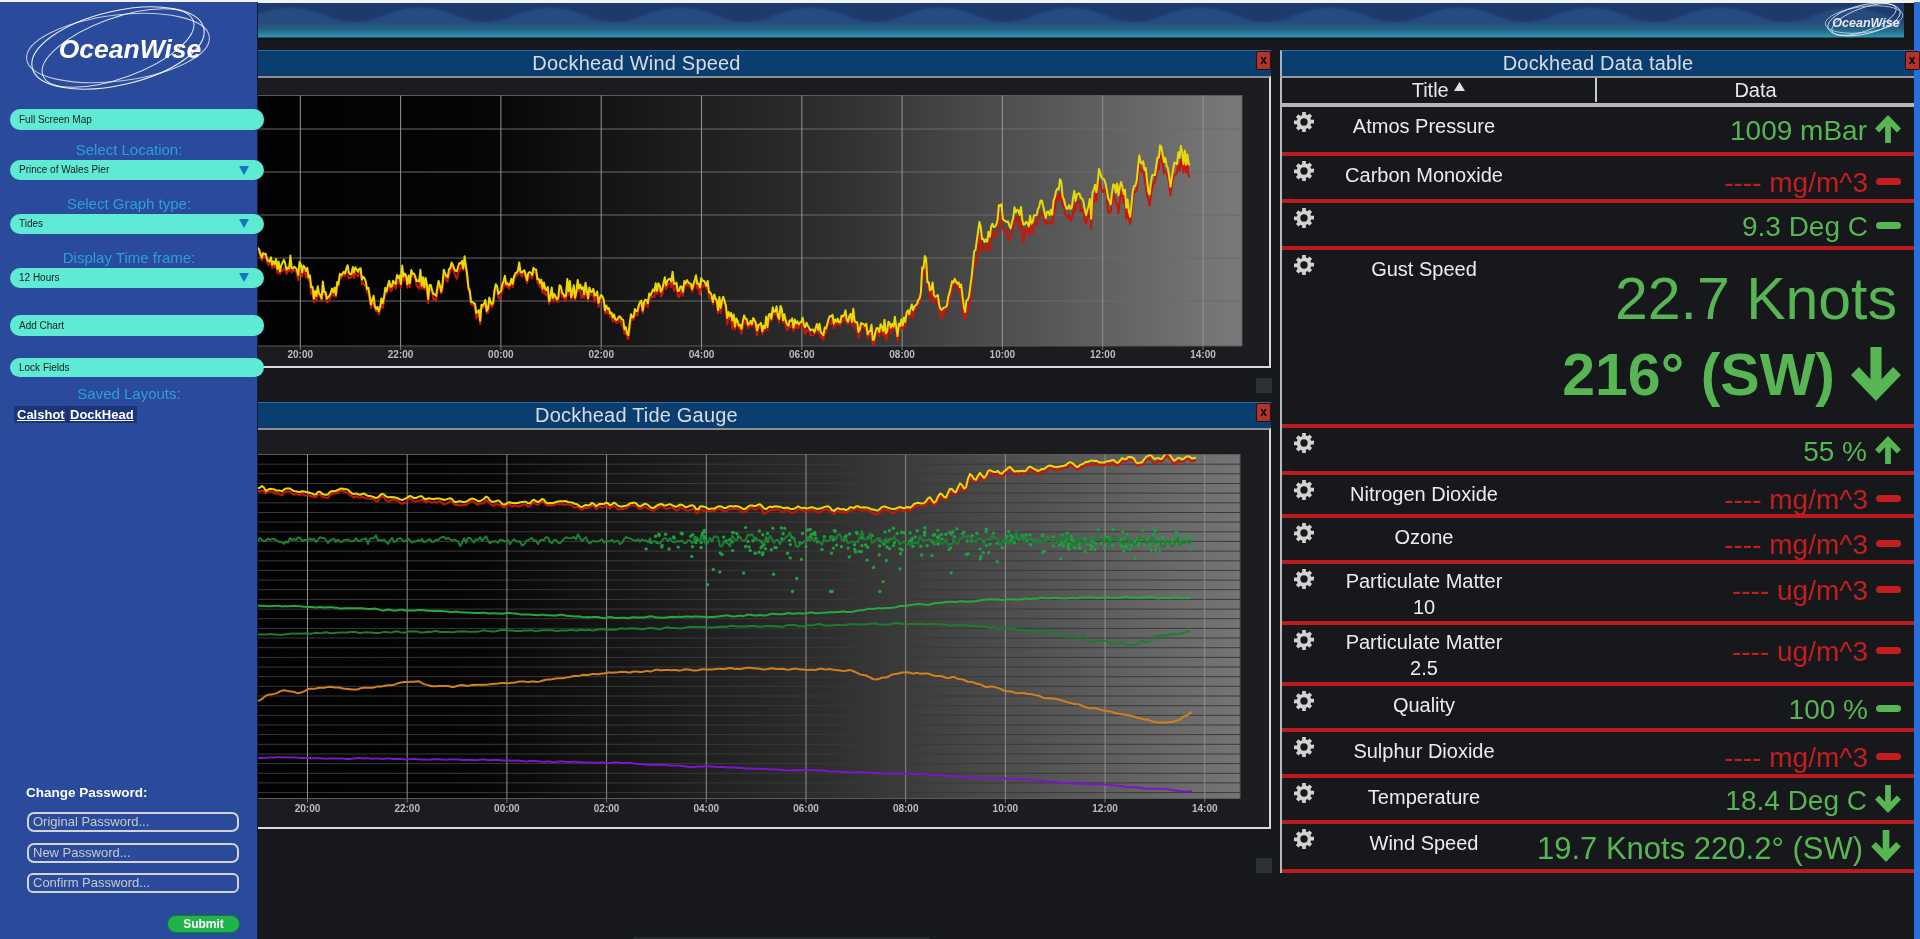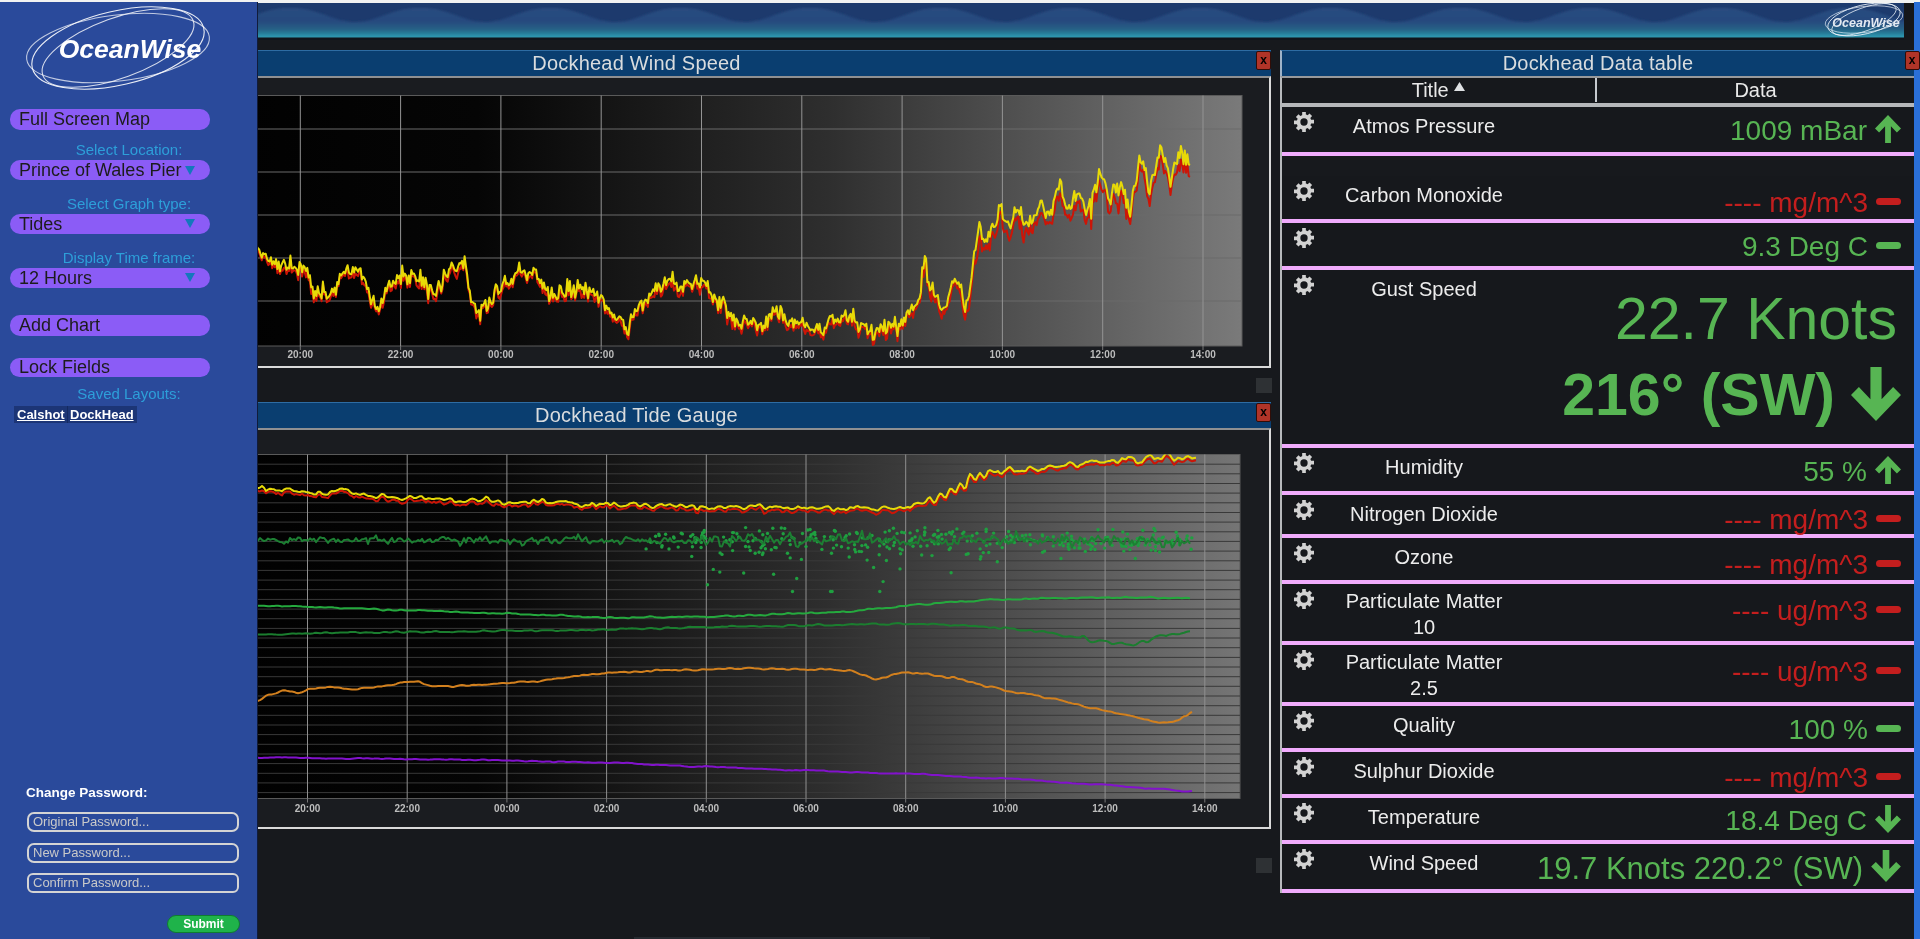--- a/index.html
+++ b/index.html
@@ -12,30 +12,30 @@
 #bluestrip { left:1914px; top:2px; width:6px; height:937px; background:#2a6fd8; z-index:4; }
 
 .win { position:absolute; z-index:5; }
 .titlebar { position:absolute; left:0; top:0; width:100%; height:26px; background:#0a3e70; border-top:1px solid #2e6ca3; }
 .titlebar .t { text-align:center; font-size:20px; color:#d9dcde; padding-top:1px; letter-spacing:0.2px; }
 .xbtn { position:absolute; top:0.5px; z-index:30; width:15px; height:19px; background:#b03428; border:1px solid #310d08; border-radius:2px; color:#000; font-weight:bold; font-size:12px; text-align:center; line-height:17px; }
 .content { position:absolute; left:0; width:100%; background:#1a1c20; border:2px solid #dadada; border-top:2px solid #8f9092; }
 .rsq { position:absolute; width:16px; height:15px; background:#2e3134; z-index:5; }
 
 #sidebar { left:0; top:2px; width:258px; height:937px; background:#2a4a9b; z-index:10; border-right:1px solid #111c3a; }
-.sbtn { position:absolute; left:10px; width:200px; background:#8b5cf6; border-radius:10px; color:#1c1c1c; font-size:18px; padding-left:9px; }
+.sbtn { position:absolute; left:10px; width:254px; background:#5eead4; border-radius:10px; color:#1c1c1c; font-size:10px; padding-left:9px; }
 .slabel { position:absolute; left:0; width:258px; text-align:center; color:#2d9fd9; font-size:15px; }
 .tri { position:absolute; width:0; height:0; border-left:5.5px solid transparent; border-right:5.5px solid transparent; border-top:9px solid #1478bc; }
 .pwin { position:absolute; left:27px; width:212px; height:20px; background:transparent; border:2px solid #d4d4d4; border-radius:7px; color:#c9c9c9; font-size:13px; padding-left:4px; line-height:16px; }
 .slink { position:absolute; top:404px; height:17px; background:rgba(12,28,74,0.45); color:#fff; font-weight:bold; font-size:13px; padding:0 3px; line-height:17px;text-decoration:underline; }
 
 #tablewin { left:1280px; top:49.5px; width:640px; height:889.5px; z-index:5; }
 #tablebody { position:absolute; left:0; top:26px; width:634px; border-left:2px solid #b7b9bc; border-top:2px solid #98999b; }
 .thead { position:relative; height:25px; background:#16181c; color:#e8e8e8; font-size:20px; box-sizing:content-box; border-bottom:4px solid #b5b7ba; }
-.trow { position:relative; background:#16181c; border-bottom:4px solid #f0abfc; box-sizing:content-box; }
+.trow { position:relative; background:#16181c; border-bottom:4px solid #b91c1c; box-sizing:content-box; }
 .gear { position:absolute; left:12px; top:5px; }
 .rlabel { position:absolute; left:2px; top:0; width:280px; text-align:center; color:#ececec; font-size:20px; padding-top:8px; line-height:26px; }
 .rval { position:absolute; right:13px; top:0; width:100%; text-align:right; font-size:28px; white-space:nowrap; }
 .green { color:#57b553; }
 .red { color:#c41e1e; }
 .ico { vertical-align:-3px; margin-left:8px; }
 .dsh { vertical-align:7px; margin-left:8px; }
 </style>
 </head>
 <body>
@@ -588,21 +588,21 @@
       </div>
       <div class="trow" style="height:45.5px;">
         <div class="gear"><svg class="gear-svg" width="20" height="20" viewBox="0 0 24 24">
             <path fill="#d2d2d2" fill-rule="evenodd" d="M9.8 0h4.4v3c.8.2 1.5.5 2.2.9l2.2-2.1 3.1 3.1-2.1 2.2c.4.7.7 1.4.9 2.2H24v4.4h-3.5c-.2.8-.5 1.5-.9 2.2l2.1 2.2-3.1 3.1-2.2-2.1c-.7.4-1.4.7-2.2.9V24H9.8v-3c-.8-.2-1.5-.5-2.2-.9l-2.2 2.1-3.1-3.1 2.1-2.2c-.4-.7-.7-1.4-.9-2.2H0V10.3h3.5c.2-.8.5-1.5.9-2.2L2.3 5.9 5.4 2.8 7.6 4.9c.7-.4 1.4-.7 2.2-.9zM12 7.6a4.4 4.4 0 1 0 0 8.8 4.4 4.4 0 0 0 0-8.8z"></path>
           </svg></div>
         <div class="rlabel" style="padding-top:6px;">Atmos Pressure</div>
         <div class="rval" style="top:8px;"><span class="green">1009 mBar</span><svg class="ico" width="26" height="28" viewBox="0 0 26 28">
             <path d="M13 0 L26 13.5 L21.9 17.6 L15.9 11.3 L15.9 28 L10.1 28 L10.1 11.3 L4.1 17.6 L0 13.5 Z" fill="#57b553"></path>
           </svg></div>
       </div>
-      <div class="trow" style="height:43px;margin-top:20px;">
+      <div class="trow" style="height:43px;">
         <div class="gear"><svg class="gear-svg" width="20" height="20" viewBox="0 0 24 24">
             <path fill="#d2d2d2" fill-rule="evenodd" d="M9.8 0h4.4v3c.8.2 1.5.5 2.2.9l2.2-2.1 3.1 3.1-2.1 2.2c.4.7.7 1.4.9 2.2H24v4.4h-3.5c-.2.8-.5 1.5-.9 2.2l2.1 2.2-3.1 3.1-2.2-2.1c-.7.4-1.4.7-2.2.9V24H9.8v-3c-.8-.2-1.5-.5-2.2-.9l-2.2 2.1-3.1-3.1 2.1-2.2c-.4-.7-.7-1.4-.9-2.2H0V10.3h3.5c.2-.8.5-1.5.9-2.2L2.3 5.9 5.4 2.8 7.6 4.9c.7-.4 1.4-.7 2.2-.9zM12 7.6a4.4 4.4 0 1 0 0 8.8 4.4 4.4 0 0 0 0-8.8z"></path>
           </svg></div>
         <div class="rlabel" style="padding-top:6px;">Carbon Monoxide</div>
         <div class="rval" style="top:11px;"><span class="red">---- mg/m^3</span><svg class="dsh" width="25" height="7" viewBox="0 0 25 7">
             <rect x="0" y="0" width="25" height="7" rx="3.5" fill="#c41e1e"></rect>
           </svg></div>
       </div>
       <div class="trow" style="height:42.5px;">
         <div class="gear"><svg class="gear-svg" width="20" height="20" viewBox="0 0 24 24">
@@ -619,21 +619,20 @@
         <div class="rlabel" style="padding-top:6px;">Gust Speed</div>
         <div class="rval" style="top:15px;font-size:59px;right:17px;"><span class="green">22.7 Knots</span></div>
         <div class="rval" style="top:91px;font-size:59px;font-weight:bold;"><span class="green">216° (SW)</span><svg class="ico" style="vertical-align:-6px;margin-left:16px" width="50" height="54" viewBox="0 0 26 28">
             <path d="M13 0 L26 13.5 L21.9 17.6 L15.9 11.3 L15.9 28 L10.1 28 L10.1 11.3 L4.1 17.6 L0 13.5 Z" transform="scale(1,-1) translate(0,-28)" fill="#57b553"></path>
           </svg></div>
       </div>
       <div class="trow" style="height:43px;">
         <div class="gear"><svg class="gear-svg" width="20" height="20" viewBox="0 0 24 24">
             <path fill="#d2d2d2" fill-rule="evenodd" d="M9.8 0h4.4v3c.8.2 1.5.5 2.2.9l2.2-2.1 3.1 3.1-2.1 2.2c.4.7.7 1.4.9 2.2H24v4.4h-3.5c-.2.8-.5 1.5-.9 2.2l2.1 2.2-3.1 3.1-2.2-2.1c-.7.4-1.4.7-2.2.9V24H9.8v-3c-.8-.2-1.5-.5-2.2-.9l-2.2 2.1-3.1-3.1 2.1-2.2c-.4-.7-.7-1.4-.9-2.2H0V10.3h3.5c.2-.8.5-1.5.9-2.2L2.3 5.9 5.4 2.8 7.6 4.9c.7-.4 1.4-.7 2.2-.9zM12 7.6a4.4 4.4 0 1 0 0 8.8 4.4 4.4 0 0 0 0-8.8z"></path>
           </svg></div>
-        <div class="rlabel" style="padding-top:6px;">Humidity</div>
         <div class="rval" style="top:8px;"><span class="green">55 %</span><svg class="ico" width="26" height="28" viewBox="0 0 26 28">
             <path d="M13 0 L26 13.5 L21.9 17.6 L15.9 11.3 L15.9 28 L10.1 28 L10.1 11.3 L4.1 17.6 L0 13.5 Z" fill="#57b553"></path>
           </svg></div>
       </div>
       <div class="trow" style="height:38.5px;">
         <div class="gear"><svg class="gear-svg" width="20" height="20" viewBox="0 0 24 24">
             <path fill="#d2d2d2" fill-rule="evenodd" d="M9.8 0h4.4v3c.8.2 1.5.5 2.2.9l2.2-2.1 3.1 3.1-2.1 2.2c.4.7.7 1.4.9 2.2H24v4.4h-3.5c-.2.8-.5 1.5-.9 2.2l2.1 2.2-3.1 3.1-2.2-2.1c-.7.4-1.4.7-2.2.9V24H9.8v-3c-.8-.2-1.5-.5-2.2-.9l-2.2 2.1-3.1-3.1 2.1-2.2c-.4-.7-.7-1.4-.9-2.2H0V10.3h3.5c.2-.8.5-1.5.9-2.2L2.3 5.9 5.4 2.8 7.6 4.9c.7-.4 1.4-.7 2.2-.9zM12 7.6a4.4 4.4 0 1 0 0 8.8 4.4 4.4 0 0 0 0-8.8z"></path>
           </svg></div>
         <div class="rlabel" style="padding-top:6px;">Nitrogen Dioxide</div>
         <div class="rval" style="top:9px;"><span class="red">---- mg/m^3</span><svg class="dsh" width="25" height="7" viewBox="0 0 25 7">

